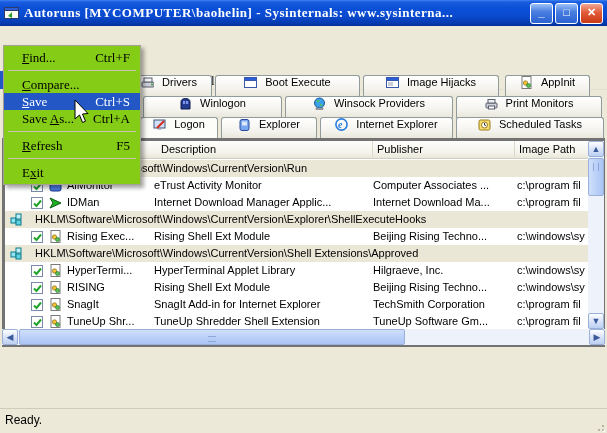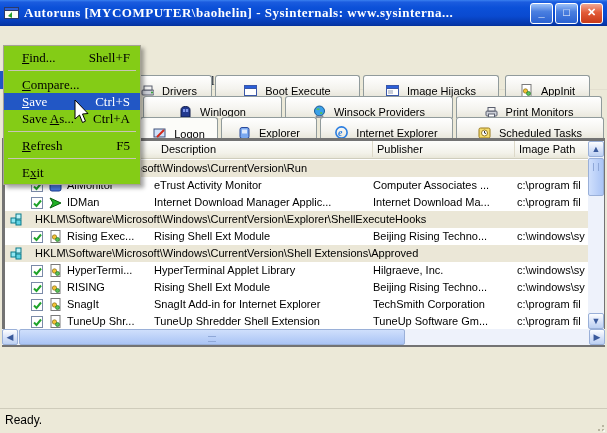--- a/index.html
+++ b/index.html
@@ -24,21 +24,21 @@
   #menubar{left:0;top:26px;width:607px;height:19px;background:#ece9d8;
     font-family:"Liberation Serif",serif;font-size:13px;display:flex;align-items:center;
     border-bottom:1px solid #e3dfcf;margin-top:44px;}
   .menu-item{padding:2px 9px 0 9px;color:#0f172a;}
   .menu-item.active{background:#2257c5;color:#fff;}
   .menu-item u{text-decoration:underline;}
 
   
   .tab{position:absolute;height:22px;border:1px solid #919b9c;border-bottom:none;
     border-radius:3px 3px 0 0;background:linear-gradient(180deg,#ffffff 0%,#f4f3ee 60%,#e8e6da 100%);
-    display:flex;align-items:flex-end;justify-content:center;font-size:11px;color:#000;gap:8px;box-sizing:border-box;}
+    display:flex;align-items:flex-start;justify-content:center;font-size:11px;color:#000;gap:8px;box-sizing:border-box;}
   .tab.selected{background:#fcfcf9;height:23px;}
   .tab svg{flex:0 0 auto;}
 
   
   #list-panel{left:2px;top:138px;width:603px;height:209px;background:#fff;
     border:3px solid #737373;box-sizing:border-box;overflow:hidden;}
   #header-row{position:absolute;left:0;top:0;width:601px;height:17px;
     background:linear-gradient(180deg,#fdfdfb 0%,#f3f2ea 70%,#e9e7d9 100%);
     border-bottom:1px solid #cfcdbd;font-size:11px;color:#000;}
   .hcell{position:absolute;top:0;height:16px;line-height:16px;padding-left:4px;
@@ -373,21 +373,21 @@
     <rect x="9" y="9" width="2" height="2" fill="#b8b4a0"></rect>
       <rect x="10" y="10" width="2" height="2" fill="#fff" opacity=".7"></rect>
     <rect x="5" y="9" width="2" height="2" fill="#b8b4a0"></rect>
       <rect x="9" y="5" width="2" height="2" fill="#b8b4a0"></rect>
   </svg>
 </div>
 
 <div id="file-menu" class="abs">
     <div class="fm-item">
       <span><u>F</u>ind...</span>
-      <span>Shell+F</span>
+      <span>Ctrl+F</span>
     </div>
     <div class="fm-sep"></div>
     <div class="fm-item">
       <span><u>C</u>ompare...</span>
       <span></span>
     </div>
     <div class="fm-item hl">
       <span><u>S</u>ave</span>
       <span>Ctrl+S</span>
     </div>

